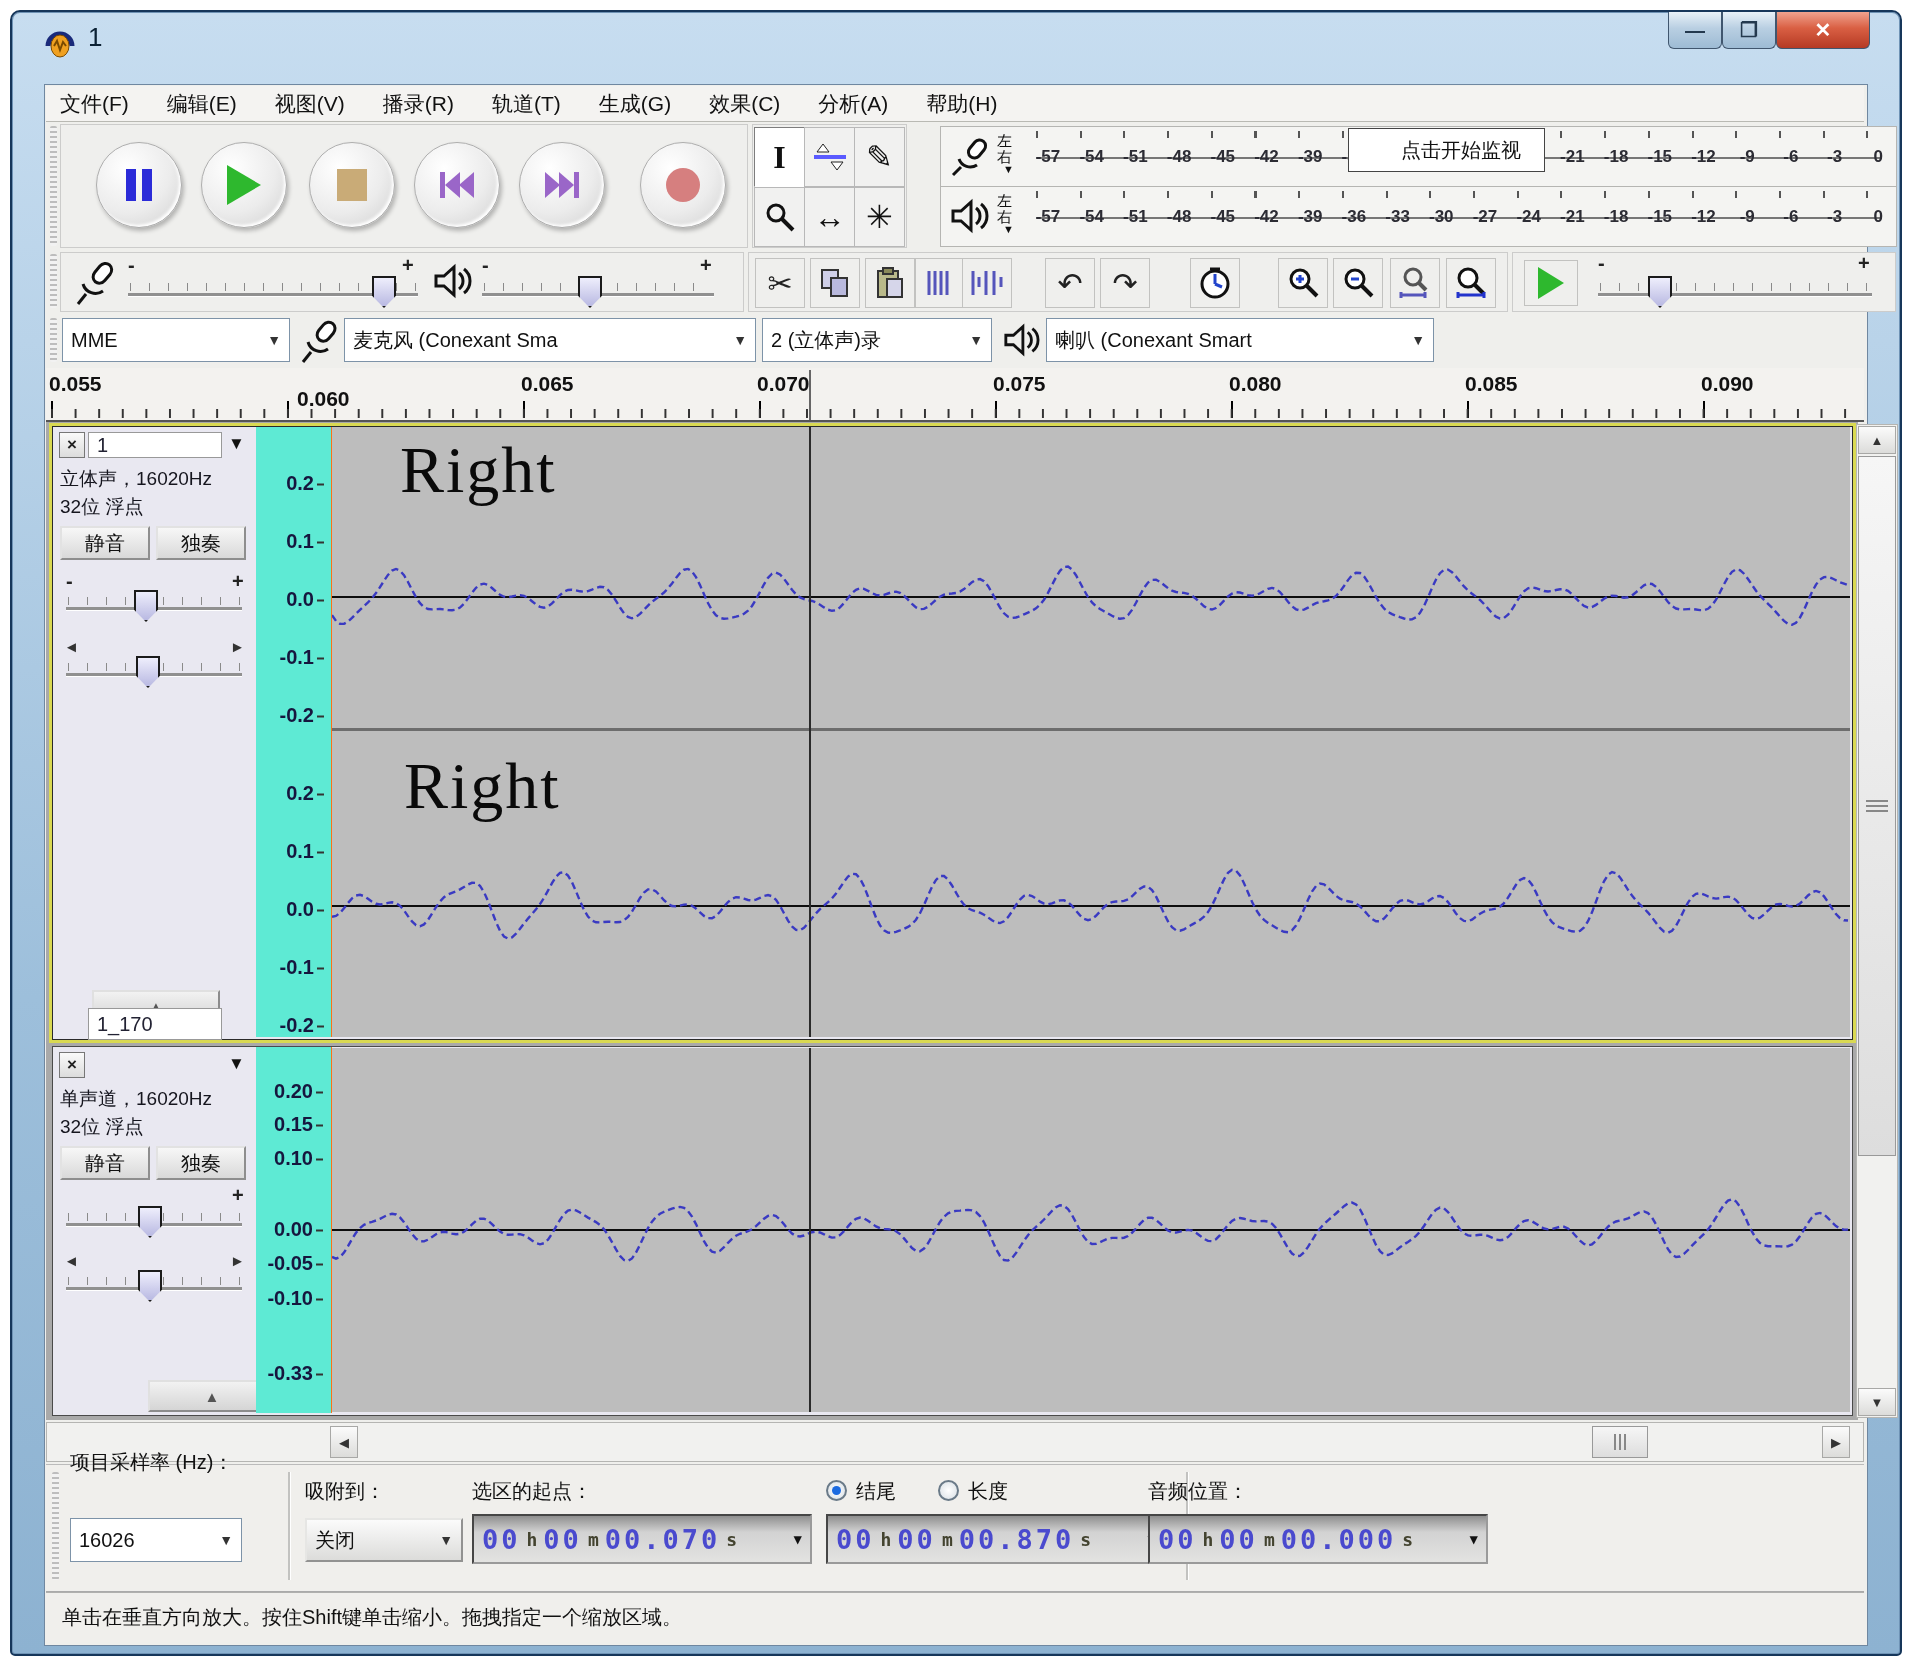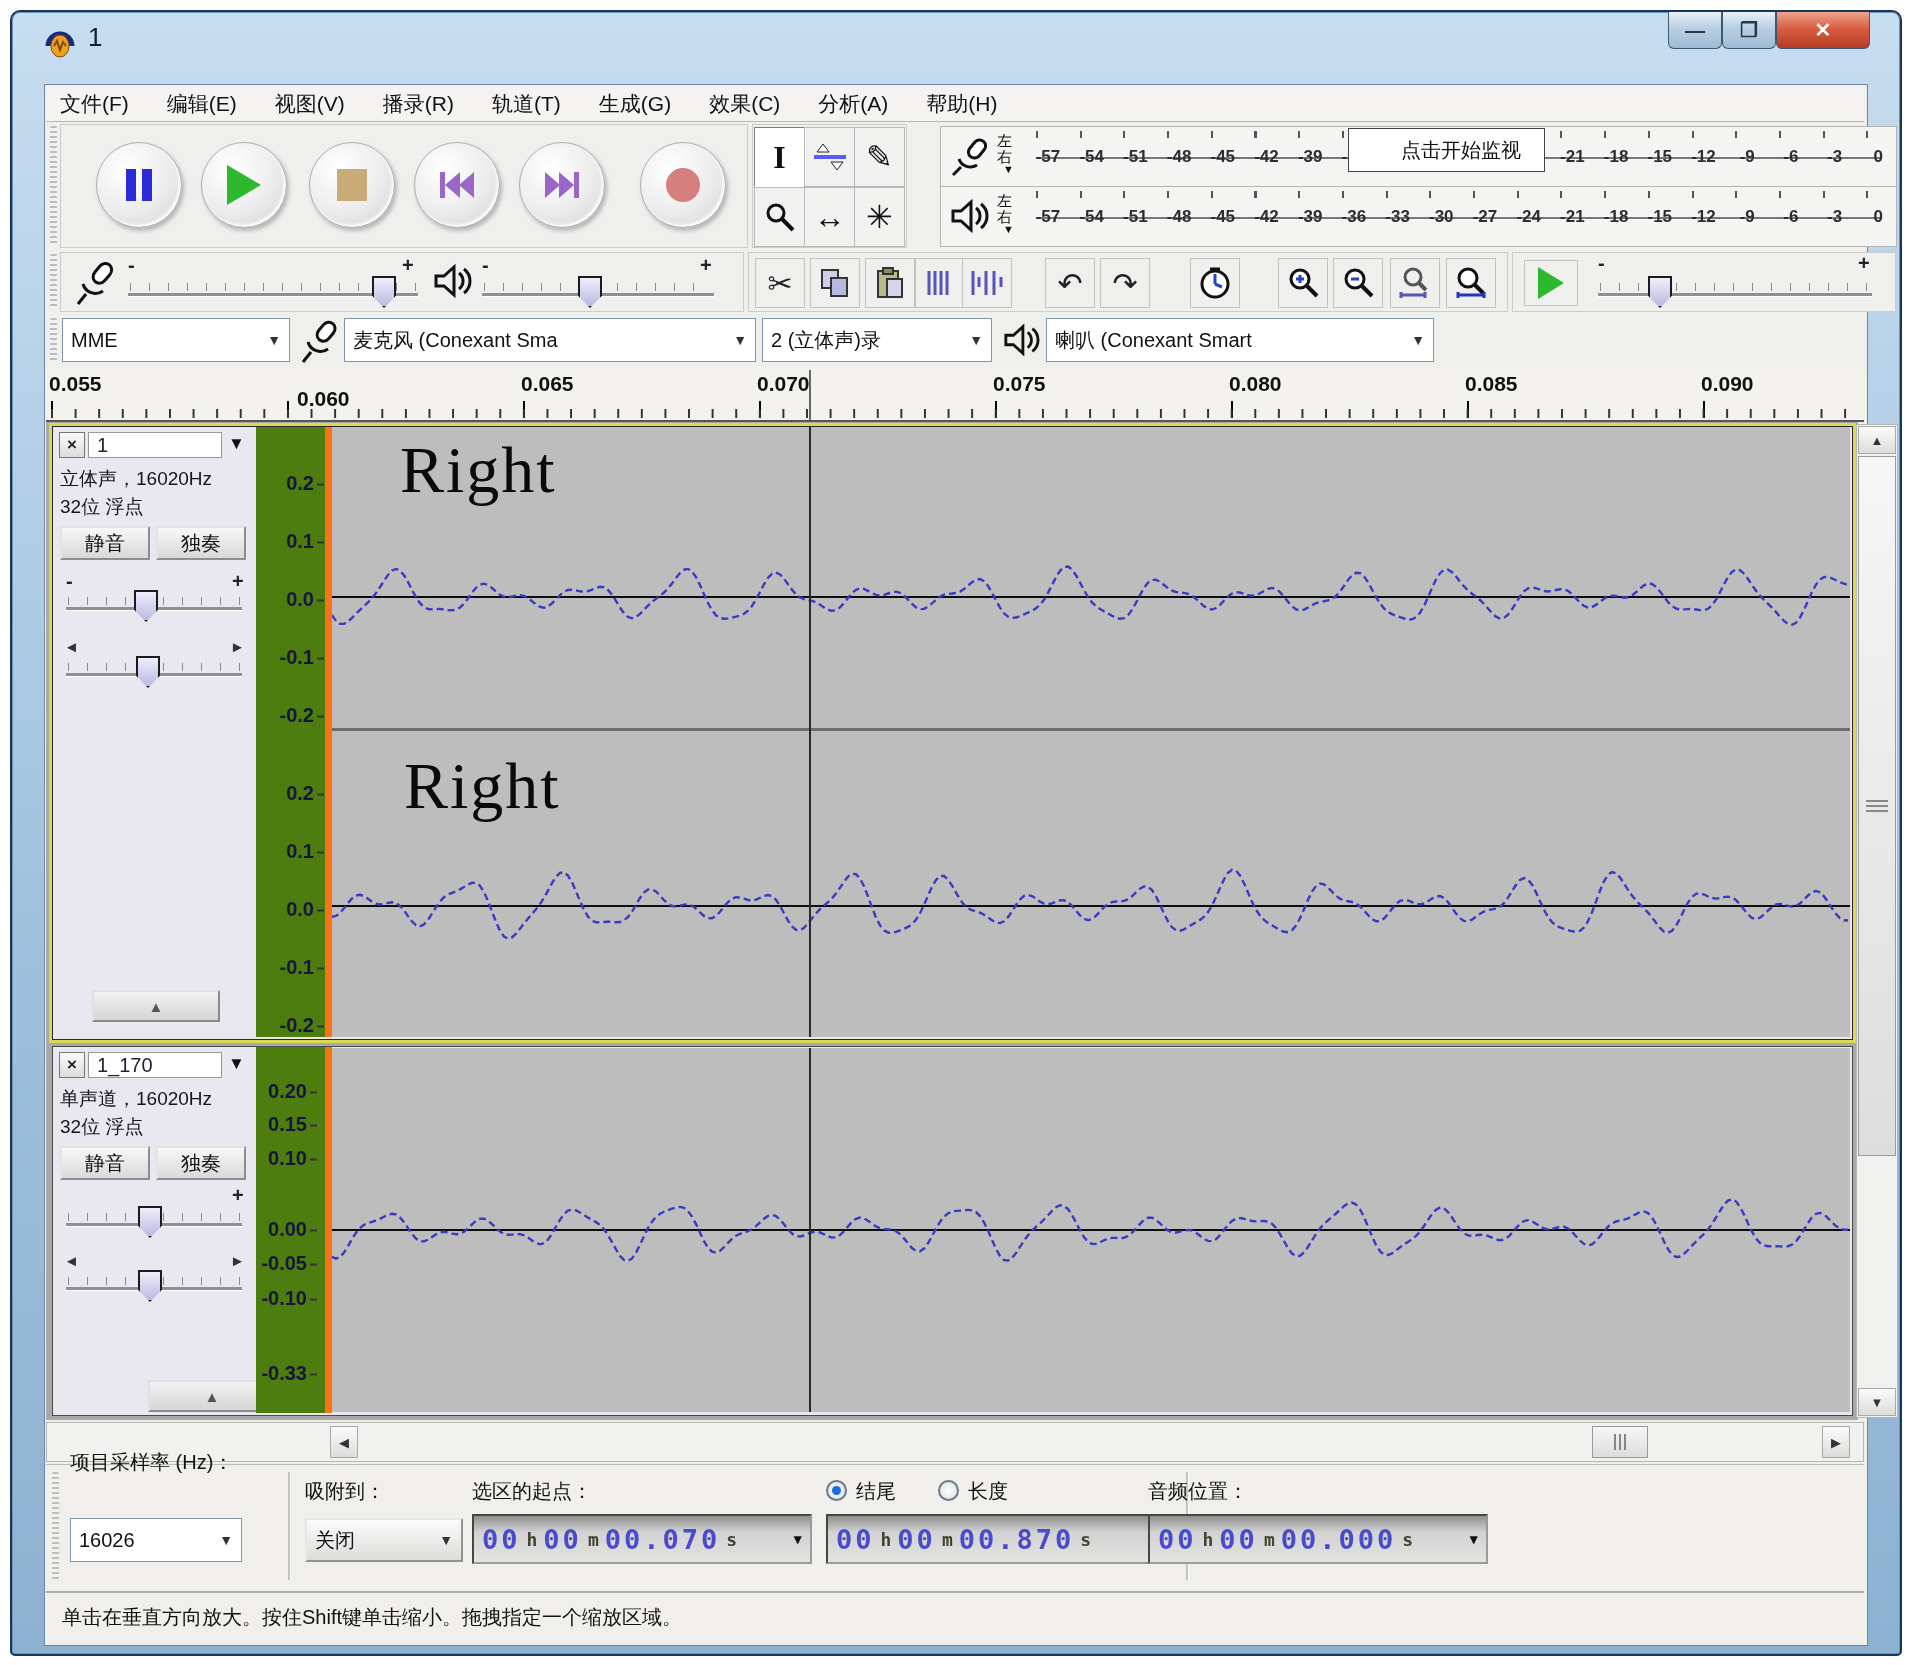--- a/index.html
+++ b/index.html
@@ -72,21 +72,21 @@
   .tb-plain{border:1px solid #4a4a4a;}
   .tpanel{background:#e9e8f1;border-right:1px solid #8a8a98;}
   .tclose{width:24px;height:24px;border:1px solid #777;background:linear-gradient(#fafafa,#dcdcdc);
     display:flex;align-items:center;justify-content:center;font-size:17px;font-weight:bold;color:#222;}
   .tname{background:#fff;border:1px solid #999;font-size:20px;color:#223;display:flex;align-items:center;padding:0 8px;box-sizing:border-box;}
   .tinfo{font-size:19px;color:#15151e;white-space:nowrap;}
   .msbtn{border:2px outset #e2e2e2;background:linear-gradient(#f7f7f7,#d9d9d9);font-size:20px;color:#111;
     display:flex;align-items:center;justify-content:center;box-sizing:border-box;}
   .collapsebtn{border:2px outset #e0e0e0;background:linear-gradient(#f2f2f2,#d5d5d5);display:flex;align-items:center;justify-content:center;
     color:#555;font-size:15px;}
-  .vruler{background:#4d7c0f;border-right:7px solid #f97316;box-sizing:border-box;}
+  .vruler{background:#5eead4;border-right:1px solid #f97316;box-sizing:border-box;}
   .vruler span{position:absolute;right:8px;transform:translateY(-50%);font-size:20px;font-weight:bold;color:#16163e;white-space:nowrap;}
   .vruler span::after{content:"";display:inline-block;width:7px;height:2px;background:#333;margin-left:3px;vertical-align:middle;}
   .wave{background:#bdbdbd;}
   .centerline{height:2px;background:#0d0d0d;}
   .chan-divider{height:3px;background:#6d6d6d;}
   .cursorline{width:2px;background:#2a2a2a;z-index:5;}
   .chan-label{font-family:"Liberation Serif",serif;font-size:66px;color:#0a0a0a;letter-spacing:2px;z-index:6;}
   
   .sbar{background:#f1f1ef;border:1px solid #b5b5b2;box-sizing:border-box;}
   .sarrow{background:linear-gradient(#fbfbfb,#dcdcda);border:1px solid #a8a8a6;display:flex;align-items:center;justify-content:center;
@@ -480,21 +480,21 @@
     <path d="M0 185.8 L4 184.9 L8 181.9 L12 177.3 L16 172.0 L20 167.4 L24 164.5 L28 163.8 L32 165.1 L36 167.8 L40 170.7 L44 172.8 L48 173.5 L52 173.0 L56 171.9 L60 171.2 L64 172.0 L68 174.8 L72 179.4 L76 185.1 L80 190.5 L84 194.2 L88 195.3 L92 193.4 L96 188.9 L100 182.7 L104 176.2 L108 170.5 L112 166.2 L116 163.5 L120 161.8 L124 160.3 L128 158.4 L132 156.0 L136 153.5 L140 151.8 L144 151.9 L148 154.9 L152 161.1 L156 170.1 L160 180.6 L164 191.0 L168 199.8 L172 205.5 L176 207.6 L180 206.4 L184 202.7 L188 197.8 L192 192.5 L196 187.6 L200 183.0 L204 178.3 L208 173.1 L212 166.8 L216 159.6 L220 152.2 L224 145.9 L228 141.9 L232 141.3 L236 144.6 L240 151.3 L244 160.3 L248 170.0 L252 178.8 L256 185.5 L260 189.6 L264 191.3 L268 191.4 L272 191.0 L276 190.7 L280 190.9 L284 191.2 L288 191.0 L292 189.4 L296 185.9 L300 180.5 L304 173.8 L308 167.0 L312 161.5 L316 158.4 L320 158.2 L324 160.5 L328 164.6 L332 169.2 L336 172.9 L340 175.0 L344 175.4 L348 174.6 L352 173.6 L356 173.5 L360 174.8 L364 177.6 L368 181.3 L372 184.9 L376 187.1 L380 187.3 L384 185.0 L388 180.8 L392 175.7 L396 171.0 L400 167.7 L404 166.2 L408 166.5 L412 167.7 L416 169.0 L420 169.5 L424 168.7 L428 166.9 L432 165.0 L436 164.1 L440 165.2 L444 168.8 L448 174.8 L452 182.2 L456 189.6 L460 195.5 L464 198.9 L468 199.2 L472 196.7 L476 192.3 L480 187.2 L484 182.3 L488 178.1 L492 174.6 L496 171.2 L500 167.4 L504 162.6 L508 156.8 L512 150.8 L516 145.6 L520 142.7 L524 143.2 L528 147.5 L532 155.3 L536 165.5 L540 176.5 L544 186.5 L548 194.4 L552 199.4 L556 201.6 L560 201.8 L564 200.8 L568 199.4 L572 197.8 L576 195.9 L580 193.1 L584 188.7 L588 182.2 L592 173.9 L596 164.7 L600 155.8 L604 148.9 L608 145.1 L612 145.0 L616 148.5 L620 154.5 L624 161.6 L628 168.4 L632 173.7 L636 177.2 L640 179.2 L644 180.4 L648 181.7 L652 183.7 L656 186.4 L660 189.3 L664 191.5 L668 192.1 L672 190.3 L676 186.2 L680 180.4 L684 174.0 L688 168.5 L692 164.9 L696 163.9 L700 165.1 L704 167.7 L708 170.6 L712 172.6 L716 173.2 L720 172.3 L724 170.7 L728 169.4 L732 169.3 L736 171.2 L740 174.8 L744 179.7 L748 184.4 L752 187.9 L756 189.2 L760 188.0 L764 184.8 L768 180.5 L772 176.2 L776 172.9 L780 171.1 L784 170.5 L788 170.4 L792 169.9 L796 168.3 L800 165.3 L804 161.4 L808 157.7 L812 155.4 L816 155.7 L820 159.1 L824 165.4 L828 173.7 L832 182.6 L836 190.4 L840 196.2 L844 199.2 L848 199.7 L852 198.3 L856 196.1 L860 193.6 L864 191.3 L868 188.9 L872 185.7 L876 181.1 L880 174.5 L884 166.2 L888 157.0 L892 148.4 L896 141.8 L900 138.7 L904 139.6 L908 144.4 L912 152.2 L916 161.5 L920 170.7 L924 178.6 L928 184.7 L932 188.9 L936 191.9 L940 194.3 L944 196.7 L948 199.0 L952 200.8 L956 201.2 L960 199.3 L964 194.6 L968 187.3 L972 178.2 L976 168.8 L980 160.6 L984 155.0 L988 152.6 L992 153.4 L996 156.5 L1000 160.7 L1004 164.7 L1008 167.7 L1012 169.4 L1016 170.2 L1020 171.0 L1024 172.6 L1028 175.4 L1032 179.4 L1036 184.0 L1040 188.0 L1044 190.3 L1048 190.2 L1052 187.6 L1056 183.1 L1060 177.8 L1064 173.0 L1068 169.9 L1072 168.8 L1076 169.5 L1080 171.2 L1084 172.8 L1088 173.4 L1092 172.5 L1096 170.3 L1100 167.5 L1104 165.4 L1108 165.0 L1112 167.0 L1116 171.1 L1120 176.7 L1124 182.5 L1128 187.2 L1132 189.9 L1136 190.3 L1140 188.6 L1144 185.7 L1148 182.8 L1152 180.5 L1156 179.1 L1160 178.4 L1164 177.6 L1168 175.7 L1172 172.1 L1176 166.7 L1180 160.2 L1184 153.8 L1188 149.0 L1192 147.1 L1196 148.7 L1200 153.7 L1204 161.4 L1208 170.2 L1212 178.8 L1216 185.9 L1220 191.1 L1224 194.5 L1228 196.5 L1232 197.9 L1236 199.1 L1240 200.3 L1244 200.8 L1248 199.9 L1252 196.5 L1256 190.2 L1260 181.3 L1264 170.6 L1268 159.7 L1272 150.3 L1276 143.8 L1280 141.1 L1284 142.2 L1288 146.4 L1292 152.4 L1296 158.8 L1300 164.6 L1304 169.5 L1308 173.6 L1312 177.4 L1316 181.6 L1320 186.5 L1324 191.8 L1328 196.9 L1332 200.6 L1336 201.8 L1340 199.8 L1344 194.8 L1348 187.5 L1352 179.2 L1356 171.6 L1360 165.9 L1364 162.8 L1368 162.2 L1372 163.5 L1376 165.4 L1380 167.0 L1384 167.6 L1388 167.1 L1392 166.1 L1396 165.6 L1400 166.5 L1404 169.1 L1408 173.4 L1412 178.6 L1416 183.5 L1420 186.9 L1424 188.0 L1428 186.7 L1432 183.5 L1436 179.5 L1440 175.9 L1444 173.5 L1448 172.9 L1452 173.6 L1456 174.9 L1460 175.6 L1464 174.9 L1468 172.5 L1472 168.7 L1476 164.5 L1480 161.2 L1484 159.9 L1488 161.3 L1492 165.3 L1496 171.0 L1500 177.4 L1504 183.1 L1508 187.2 L1512 189.2 L1516 189.5 " fill="none" stroke="#3a3ac2" stroke-width="2.4" stroke-dasharray="7 4"></path>
   </svg>
 <div class="a chan-label" style="left:400px;top:432px">Right</div>
 <div class="a chan-label" style="left:404px;top:748px">Right</div>
 
 <div class="a trackbox tb-plain" style="left:52px;top:1046px;width:1799px;height:368px"></div>
 <div class="a tpanel" style="left:53px;top:1047px;width:203px;height:366px"></div>
 <div class="a tclose" style="left:59px;top:1052px">
   <span>×</span>
 </div>
-<div class="a tname" style="left:88px;top:1052px;width:134px;height:26px">
+<div class="a tname" style="left:88px;top:1008px;width:134px;height:32px">
   <span>1_170</span>
 </div>
 <span class="a" style="left:228px;top:1054px;font-size:17px;color:#111">▼</span>
 <div class="a tinfo" style="left:60px;top:1086px">单声道，16020Hz</div>
 <div class="a tinfo" style="left:60px;top:1114px">32位 浮点</div>
 <div class="a msbtn" style="left:60px;top:1146px;width:90px;height:34px">
   <span>静音</span>
 </div>
 <div class="a msbtn" style="left:156px;top:1146px;width:90px;height:34px">
   <span>独奏</span>

